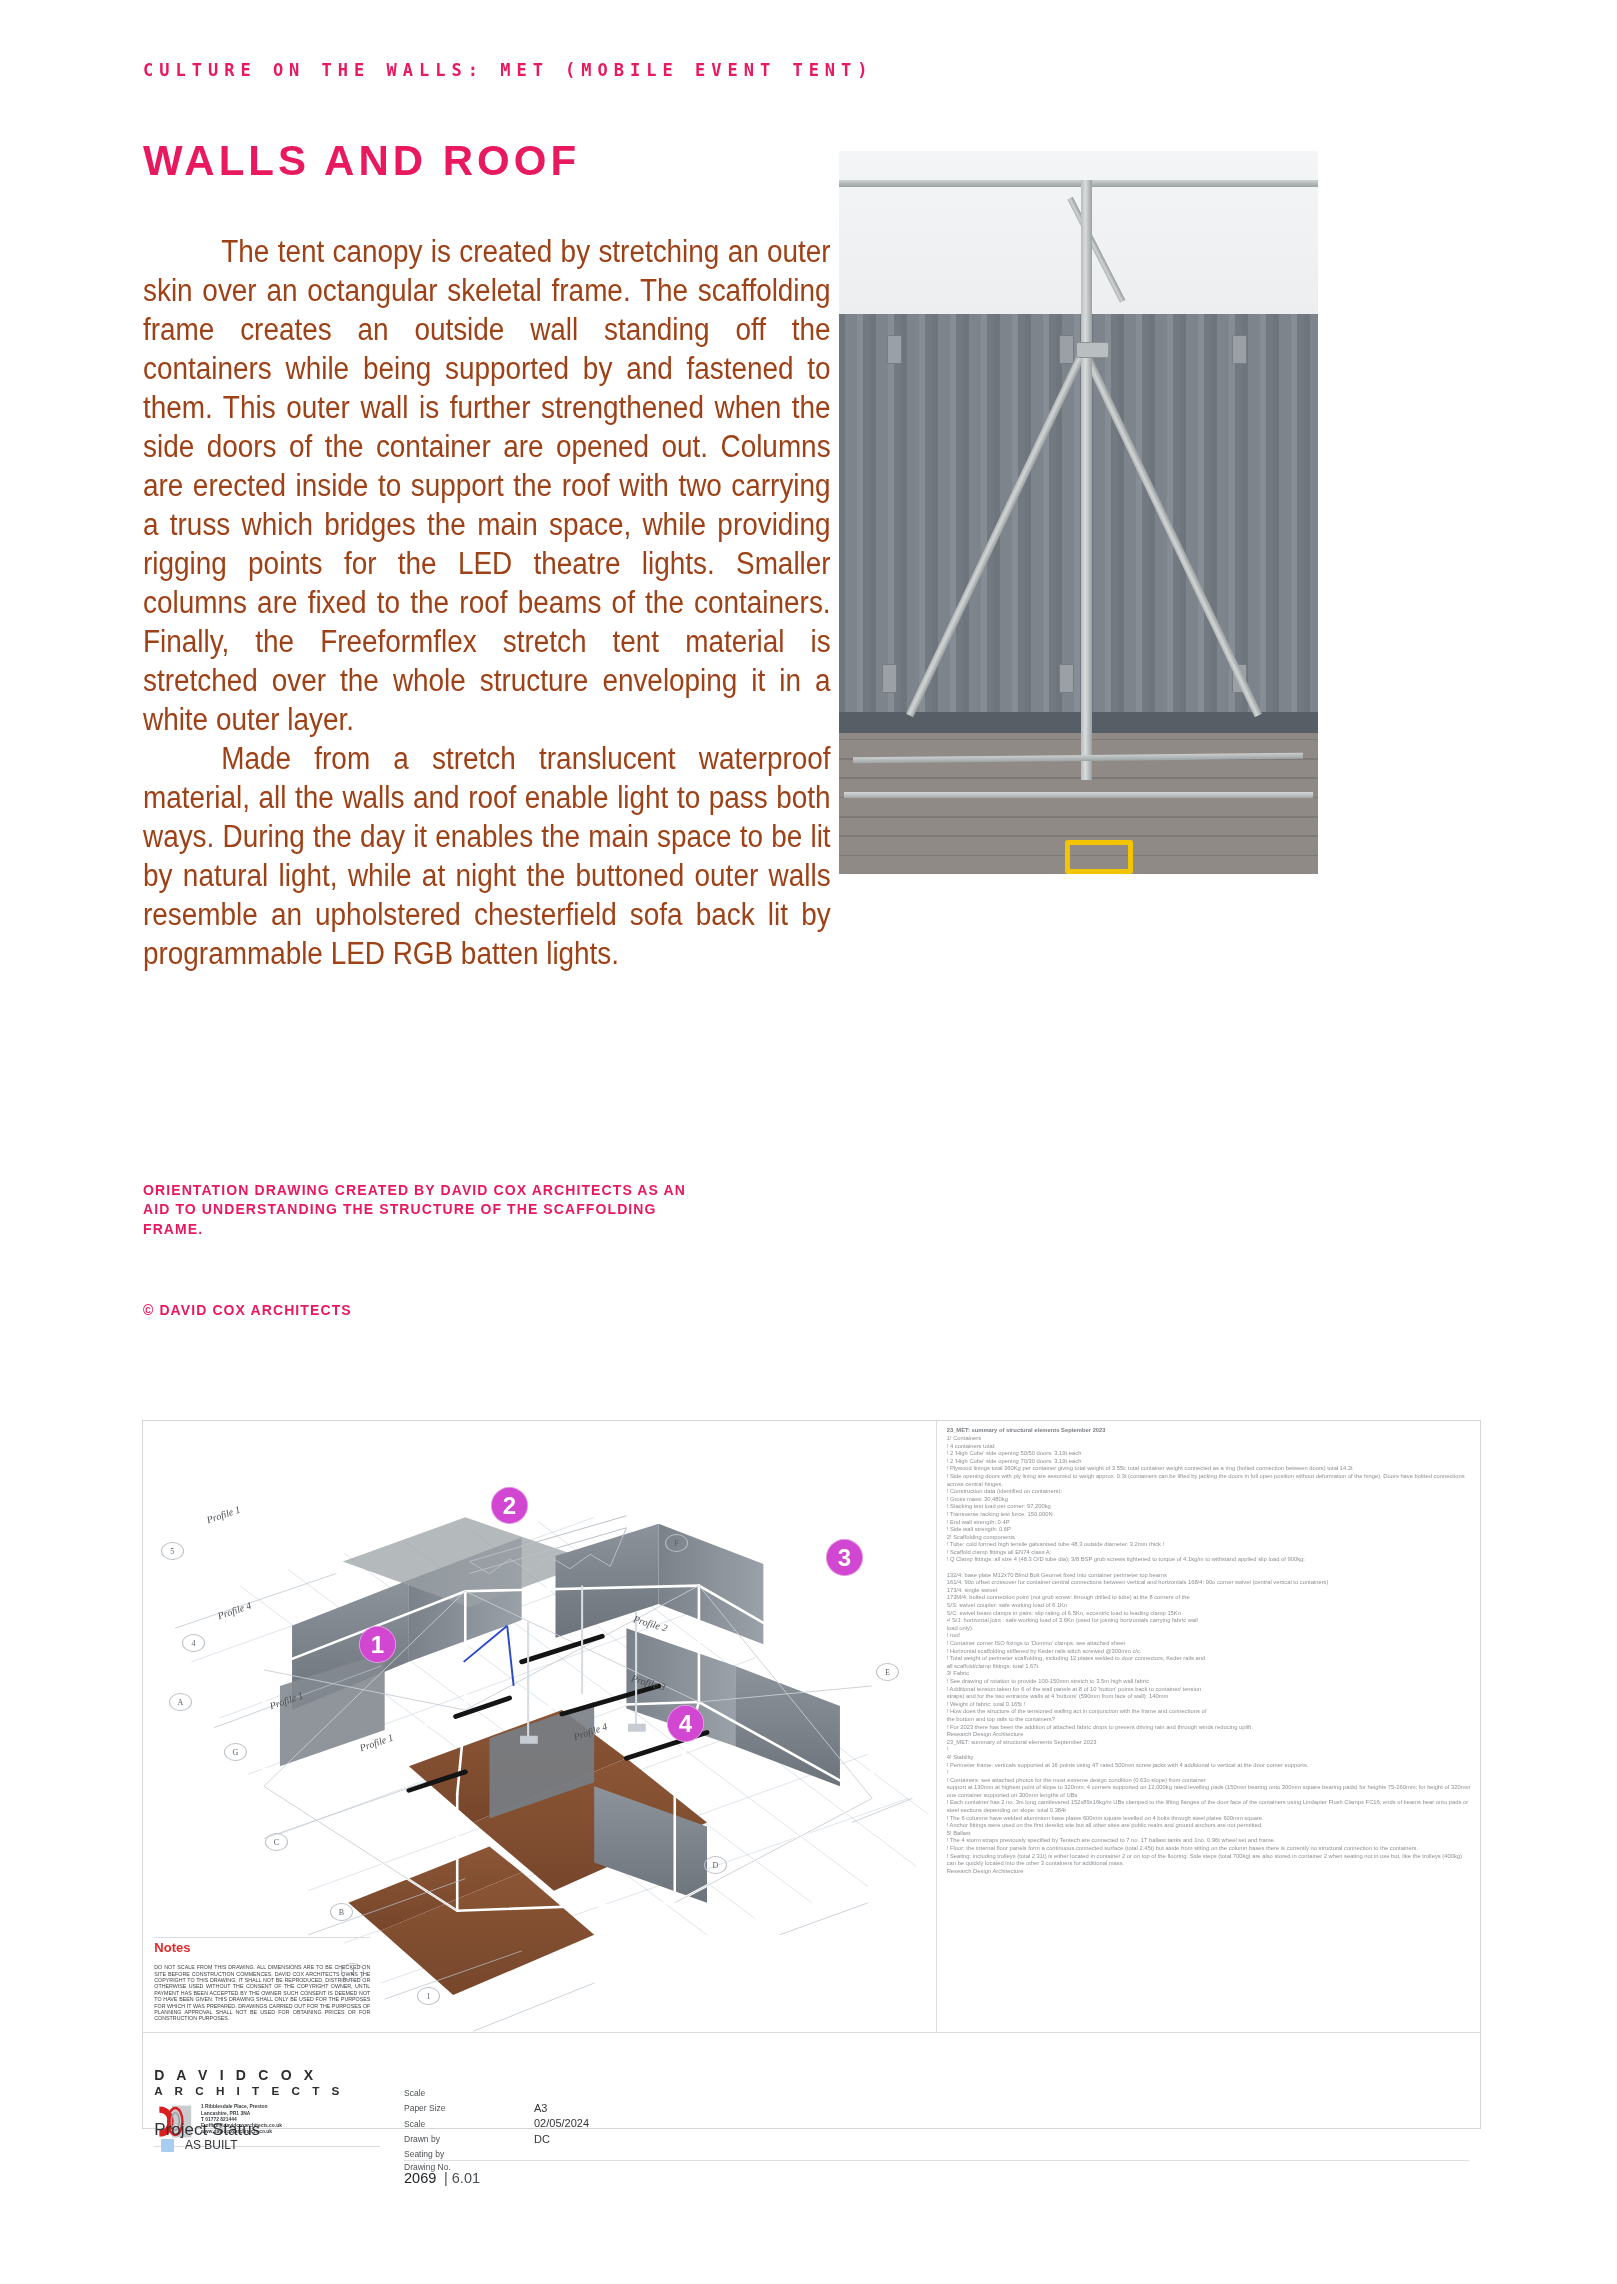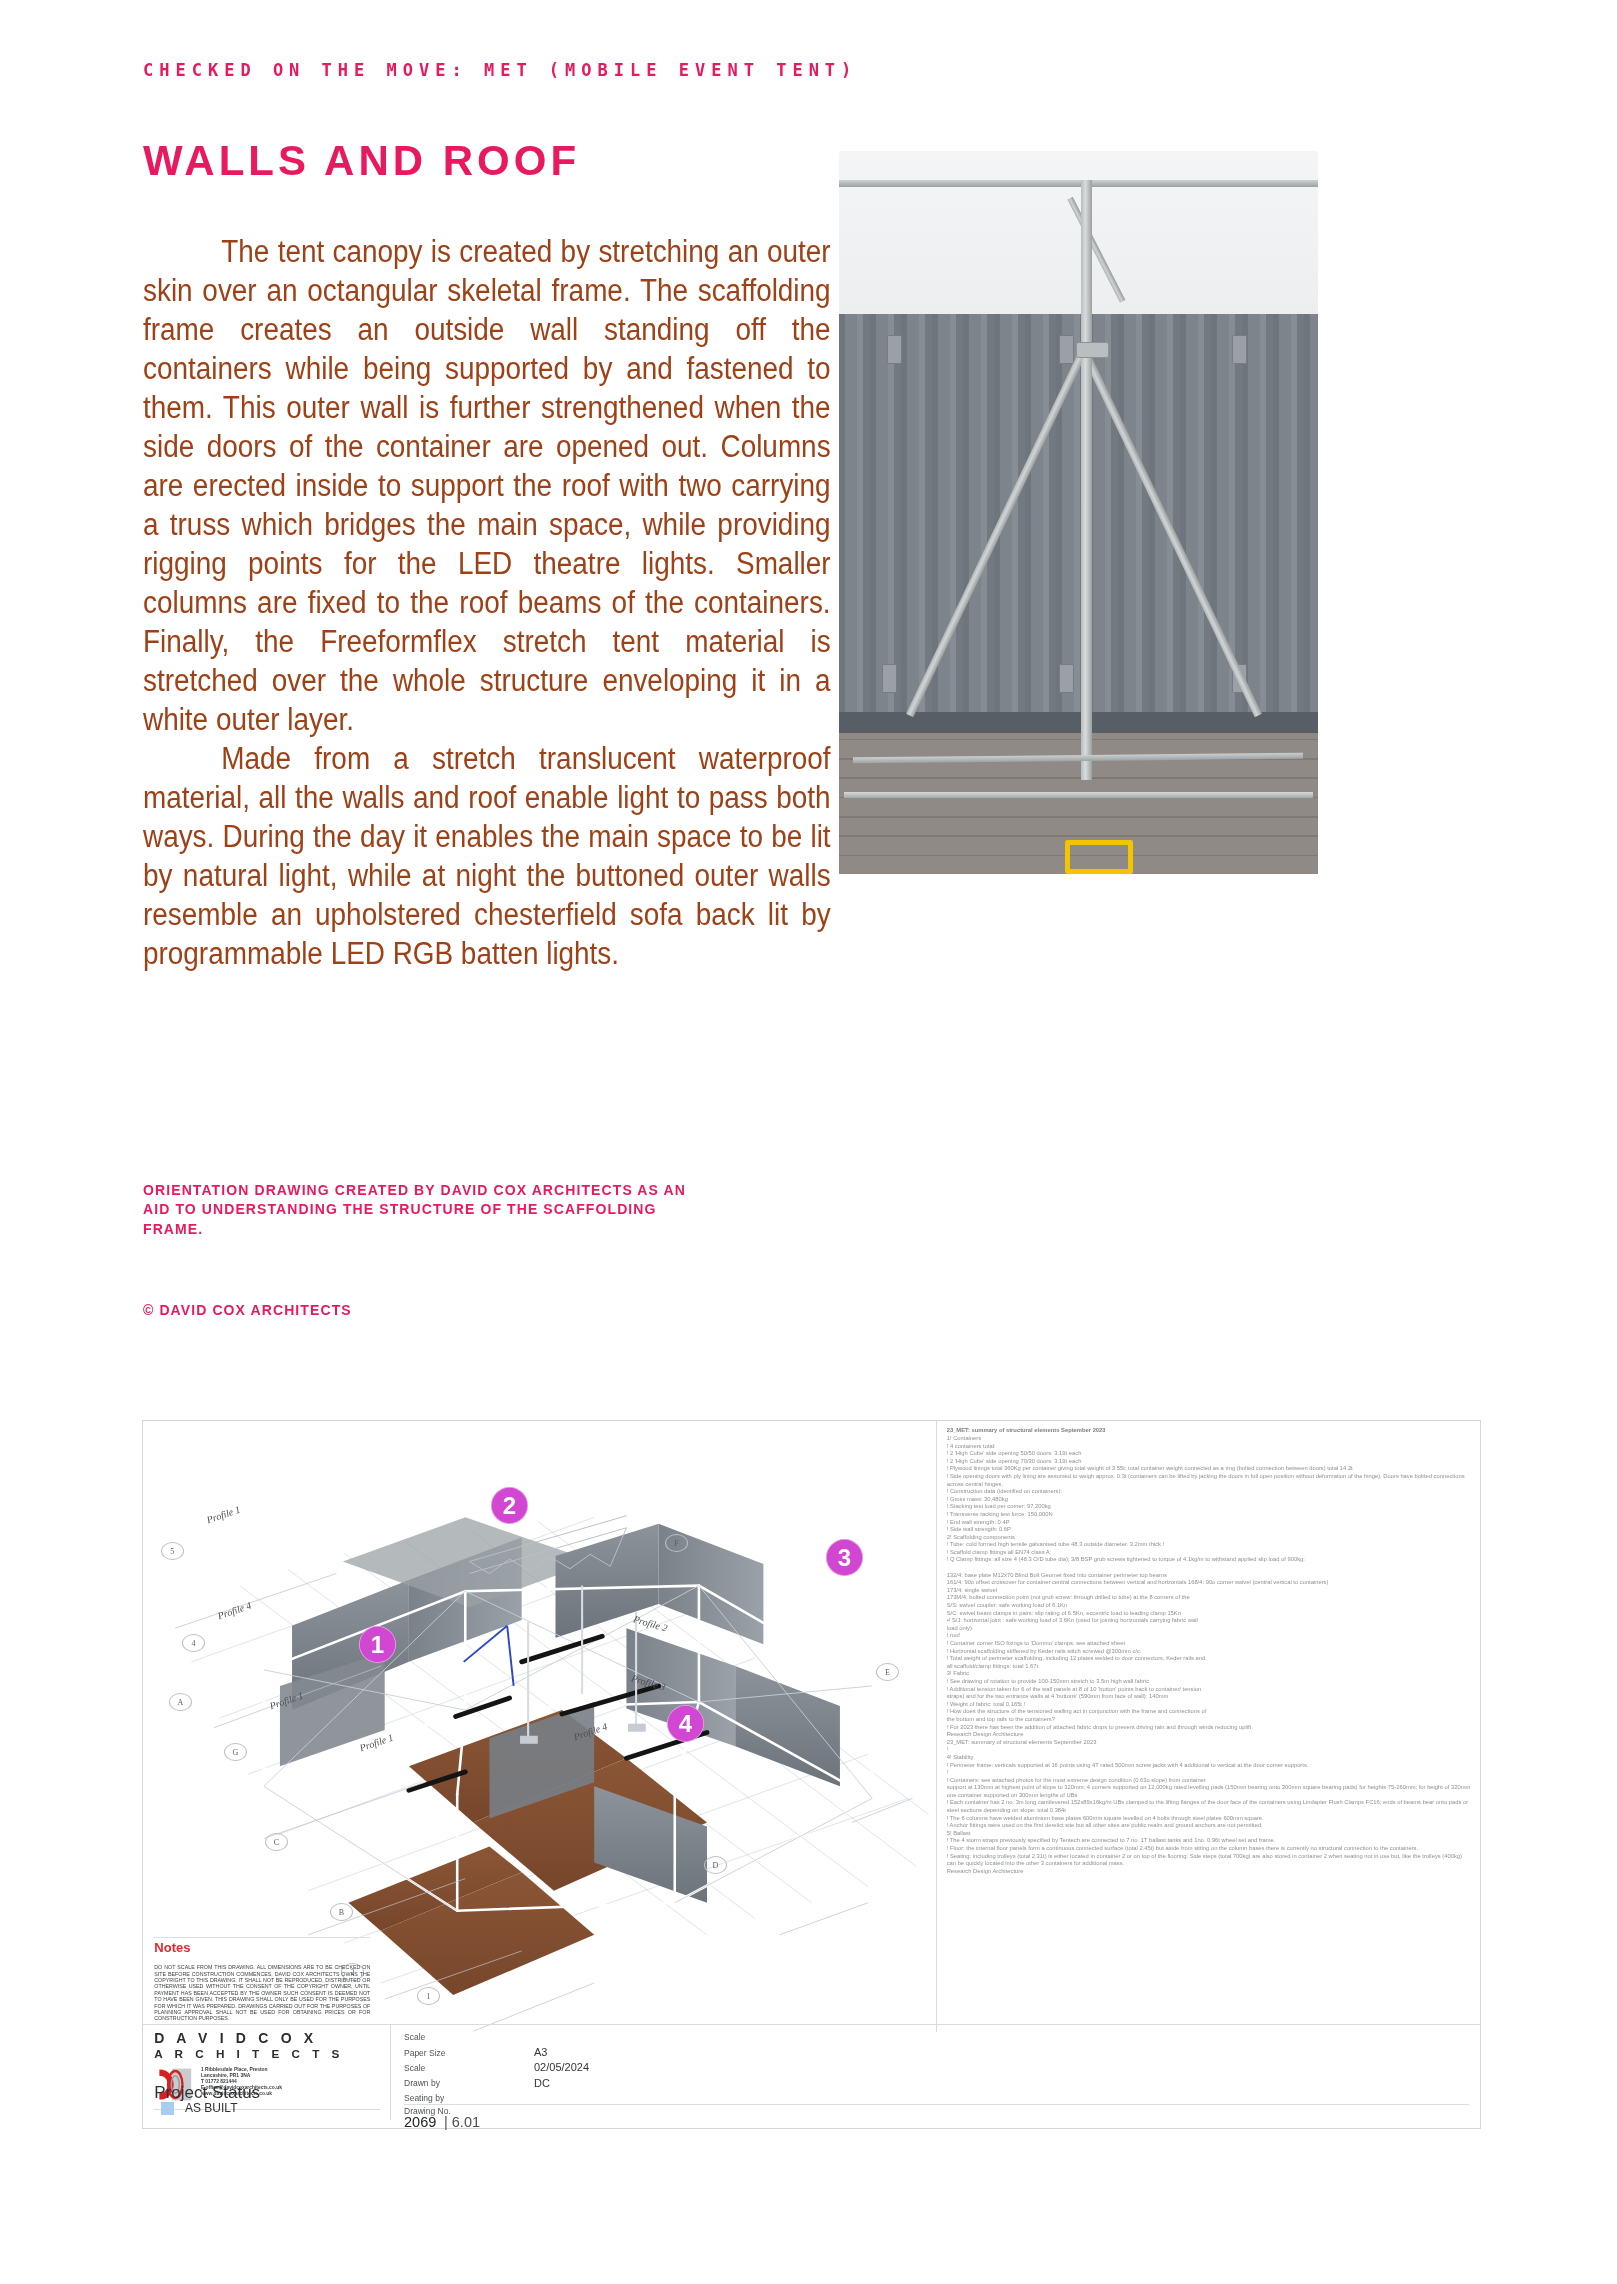--- a/index.html
+++ b/index.html
@@ -130,22 +130,22 @@
   .marker{
     position:absolute;width:37px;height:37px;border-radius:50%;
     background:#d147d1;color:#ffffff;
     display:flex;align-items:center;justify-content:center;
     font-size:24px;font-weight:700;font-family:"Liberation Sans",sans-serif;
     box-shadow:0 0 0 0.8px rgba(255,255,255,.5) inset;
   }
 
   
   .titleblock{
-    position:absolute;left:0;right:0;bottom:8px;height:96px;
-    border-top:0.8px solid #d9dbdd;box-sizing:border-box;display:flex;
+    position:absolute;left:0;right:0;bottom:0;height:96px;
+    border-top:0.8px solid #d9dbdd;box-sizing:border-box;display:flex;align-items:center;
   }
   .tb-logo{width:247px;padding:4.8px 9.7px 0 11.3px;box-sizing:border-box;position:relative;}
   .tb-mid{width:546px;border-left:0.8px solid #d9dbdd;box-sizing:border-box;position:relative;}
   .tb-right{flex:1;border-left:0.8px solid #d9dbdd;box-sizing:border-box;position:relative;}
 
   .dca-name{font-size:14px;font-weight:700;letter-spacing:4.2px;color:#2b2d2f;
     font-family:"Liberation Sans",sans-serif;line-height:16px;}
   .dca-sub{font-size:11.7px;font-weight:700;letter-spacing:4.5px;color:#2b2d2f;line-height:15.3px;}
   .dca-addr{font-size:4.9px;line-height:6.1px;color:#3a3d40;font-weight:700;}
   .dca-mark{position:absolute;left:13px;top:42px;width:37px;height:35px;}
@@ -164,21 +164,21 @@
   .notesbox{
     position:absolute;left:11.3px;top:6.4px;width:216px;
   }
   .notes-title{color:#e4282a;font-size:13px;font-weight:700;margin-bottom:9px;}
   .notes-rule{height:0.8px;background:#dcdee0;margin-bottom:2.4px;}
   .notes-text{font-size:5.3px;line-height:6.4px;color:#3c3f42;text-align:justify;}
 </style>
 </head>
 <body>
 
-<div class="kicker">CHECKED ON THE MOVE: MET (MOBILE EVENT TENT)</div>
+<div class="kicker">CULTURE ON THE WALLS: MET (MOBILE EVENT TENT)</div>
 <div class="page-title">WALLS AND ROOF</div>
 
 <div class="copy">
   <p>The tent canopy is created by stretching an outer skin over an octangular skeletal frame. The scaffolding frame creates an outside wall standing off the containers while being supported by and fastened to them. This outer wall is further strengthened when the side doors of the container are opened out. Columns are erected inside to support the roof with two carrying a truss which bridges the main space, while providing rigging points for the LED theatre lights. Smaller columns are fixed to the roof beams of the containers. Finally, the Freeformflex stretch tent material is stretched over the whole structure enveloping it in a white outer layer.</p>
   <p>Made from a stretch translucent waterproof material, all the walls and roof enable light to pass both ways. During the day it enables the main space to be lit by natural light, while at night the buttoned outer walls resemble an upholstered chesterfield sofa back lit by programmable LED RGB batten lights.</p>
 </div>
 
 <div class="caption">ORIENTATION DRAWING CREATED BY DAVID COX ARCHITECTS AS AN AID TO UNDERSTANDING THE STRUCTURE OF THE SCAFFOLDING FRAME.</div>
 <div class="copyright">© DAVID COX ARCHITECTS</div>
 

